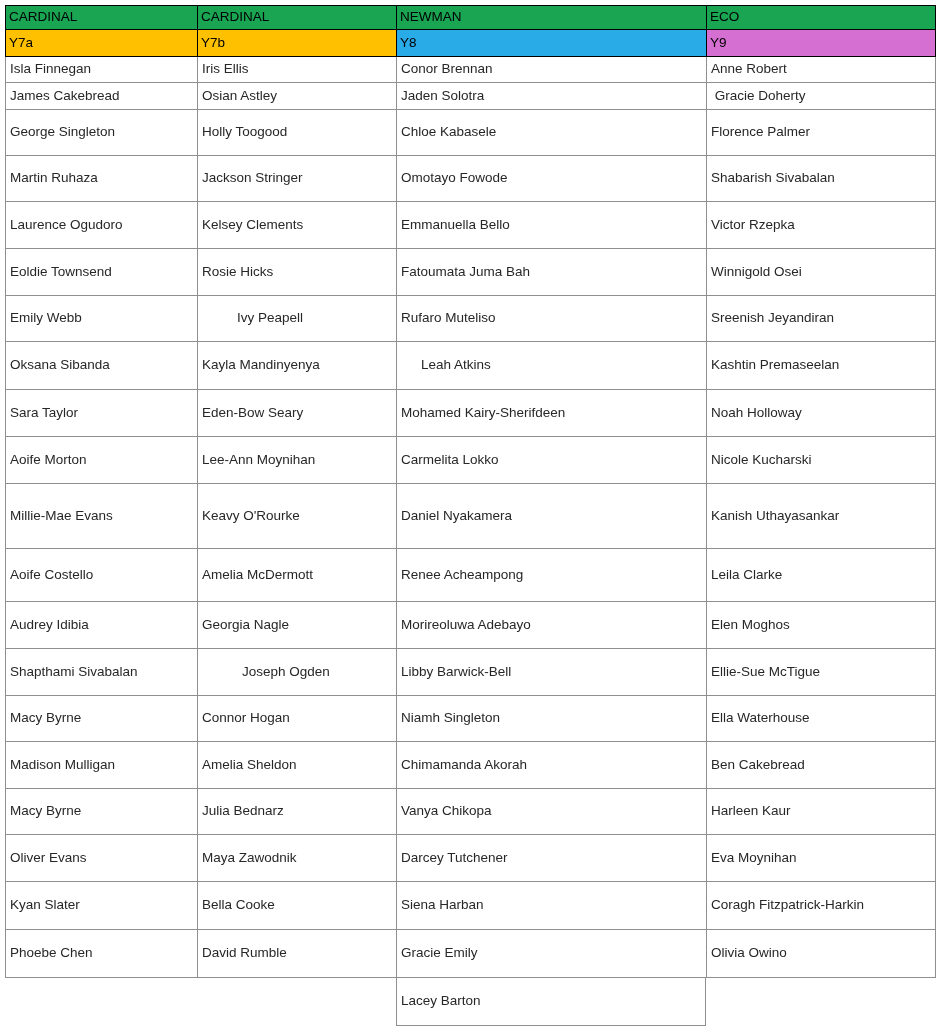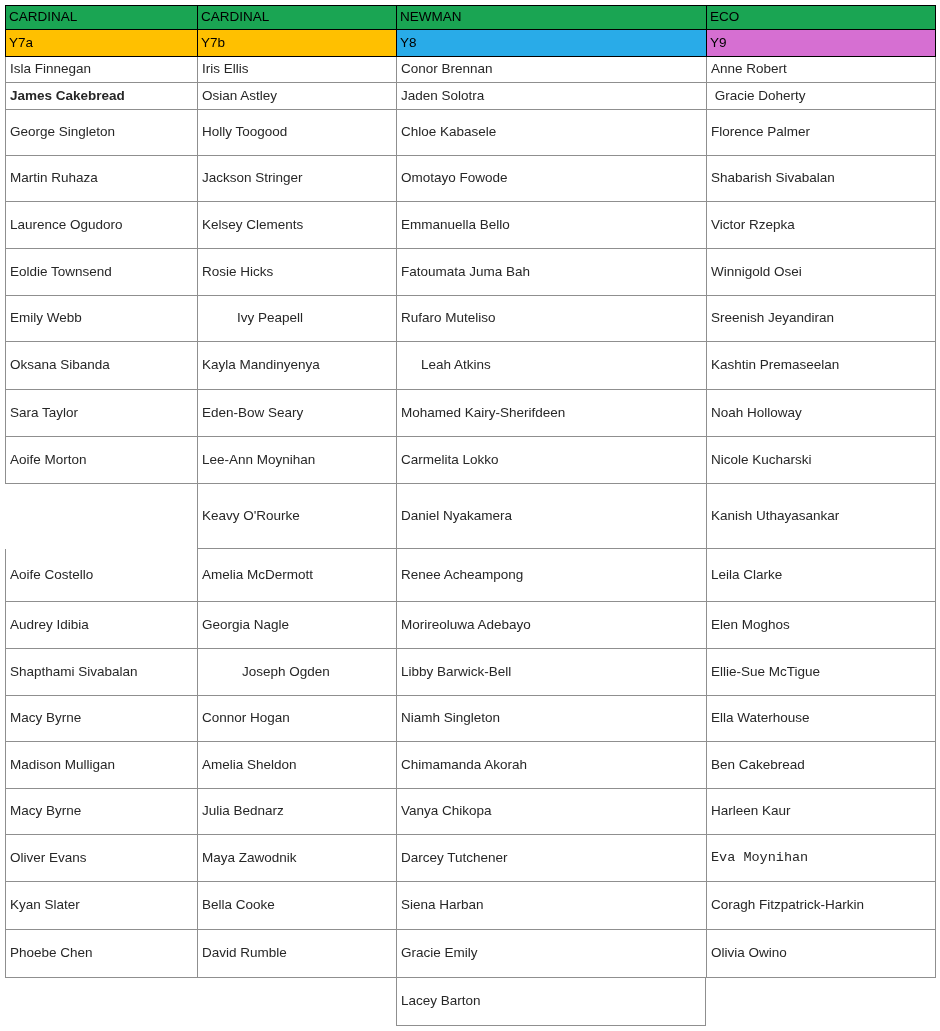--- a/index.html
+++ b/index.html
@@ -51,29 +51,30 @@
   }
 </style>
 </head>
 <body>
 
 <div class="table-wrap">
   <div class="grid" style="grid-template-columns: 192px 199px 310px 230px; grid-template-rows: 25px 27px 26px 27px 46px 46px 47px 47px 46px 48px 47px 47px 65px 53px 47px 47px 46px 47px 46px 47px 48px 48px 48px;">
       <div class="cell head row-first" style="grid-area: 1 / 1; background: rgb(26, 165, 83);">CARDINAL</div>
       <div class="cell head" style="grid-area: 2 / 1; background: rgb(255, 192, 0);">Y7a</div>
       <div class="cell " style="grid-area: 3 / 1;">Isla Finnegan</div>
-      <div class="cell " style="grid-area: 4 / 1; font-weight: bold;">James Cakebread</div>
+      <div class="cell " style="grid-area: 4 / 1;">James Cakebread</div>
       <div class="cell " style="grid-area: 5 / 1;">George Singleton</div>
       <div class="cell " style="grid-area: 6 / 1;">Martin Ruhaza</div>
       <div class="cell " style="grid-area: 7 / 1;">Laurence Ogudoro</div>
       <div class="cell " style="grid-area: 8 / 1;">Eoldie Townsend</div>
       <div class="cell " style="grid-area: 9 / 1;">Emily Webb</div>
       <div class="cell " style="grid-area: 10 / 1;">Oksana Sibanda</div>
       <div class="cell " style="grid-area: 11 / 1;">Sara Taylor</div>
       <div class="cell " style="grid-area: 12 / 1;">Aoife Morton</div>
+      <div class="cell " style="grid-area: 13 / 1;">Millie-Mae Evans</div>
       <div class="cell " style="grid-area: 14 / 1;">Aoife Costello</div>
       <div class="cell " style="grid-area: 15 / 1;">Audrey Idibia</div>
       <div class="cell " style="grid-area: 16 / 1;">Shapthami Sivabalan</div>
       <div class="cell " style="grid-area: 17 / 1;">Macy Byrne</div>
       <div class="cell " style="grid-area: 18 / 1;">Madison Mulligan</div>
       <div class="cell " style="grid-area: 19 / 1;">Macy Byrne</div>
       <div class="cell " style="grid-area: 20 / 1;">Oliver Evans</div>
       <div class="cell " style="grid-area: 21 / 1;">Kyan Slater</div>
       <div class="cell " style="grid-area: 22 / 1;">Phoebe Chen</div>
       <div class="cell head row-first" style="grid-area: 1 / 2; background: rgb(26, 165, 83);">CARDINAL</div>
@@ -133,17 +134,17 @@
       <div class="cell edge-right" style="grid-area: 10 / 4;">Kashtin Premaseelan</div>
       <div class="cell edge-right" style="grid-area: 11 / 4;">Noah Holloway</div>
       <div class="cell edge-right" style="grid-area: 12 / 4;">Nicole Kucharski</div>
       <div class="cell edge-right" style="grid-area: 13 / 4;">Kanish Uthayasankar</div>
       <div class="cell edge-right" style="grid-area: 14 / 4;">Leila Clarke</div>
       <div class="cell edge-right" style="grid-area: 15 / 4;">Elen Moghos</div>
       <div class="cell edge-right" style="grid-area: 16 / 4;">Ellie-Sue McTigue</div>
       <div class="cell edge-right" style="grid-area: 17 / 4;">Ella Waterhouse</div>
       <div class="cell edge-right" style="grid-area: 18 / 4;">Ben Cakebread</div>
       <div class="cell edge-right" style="grid-area: 19 / 4;">Harleen Kaur</div>
-      <div class="cell edge-right" style="grid-area: 20 / 4; font-family: Liberation Mono, monospace;">Eva Moynihan</div>
+      <div class="cell edge-right" style="grid-area: 20 / 4;">Eva Moynihan</div>
       <div class="cell edge-right" style="grid-area: 21 / 4;">Coragh Fitzpatrick-Harkin</div>
       <div class="cell edge-right" style="grid-area: 22 / 4;">Olivia Owino</div>
     </div>
 </div>
 
 </body></html>

